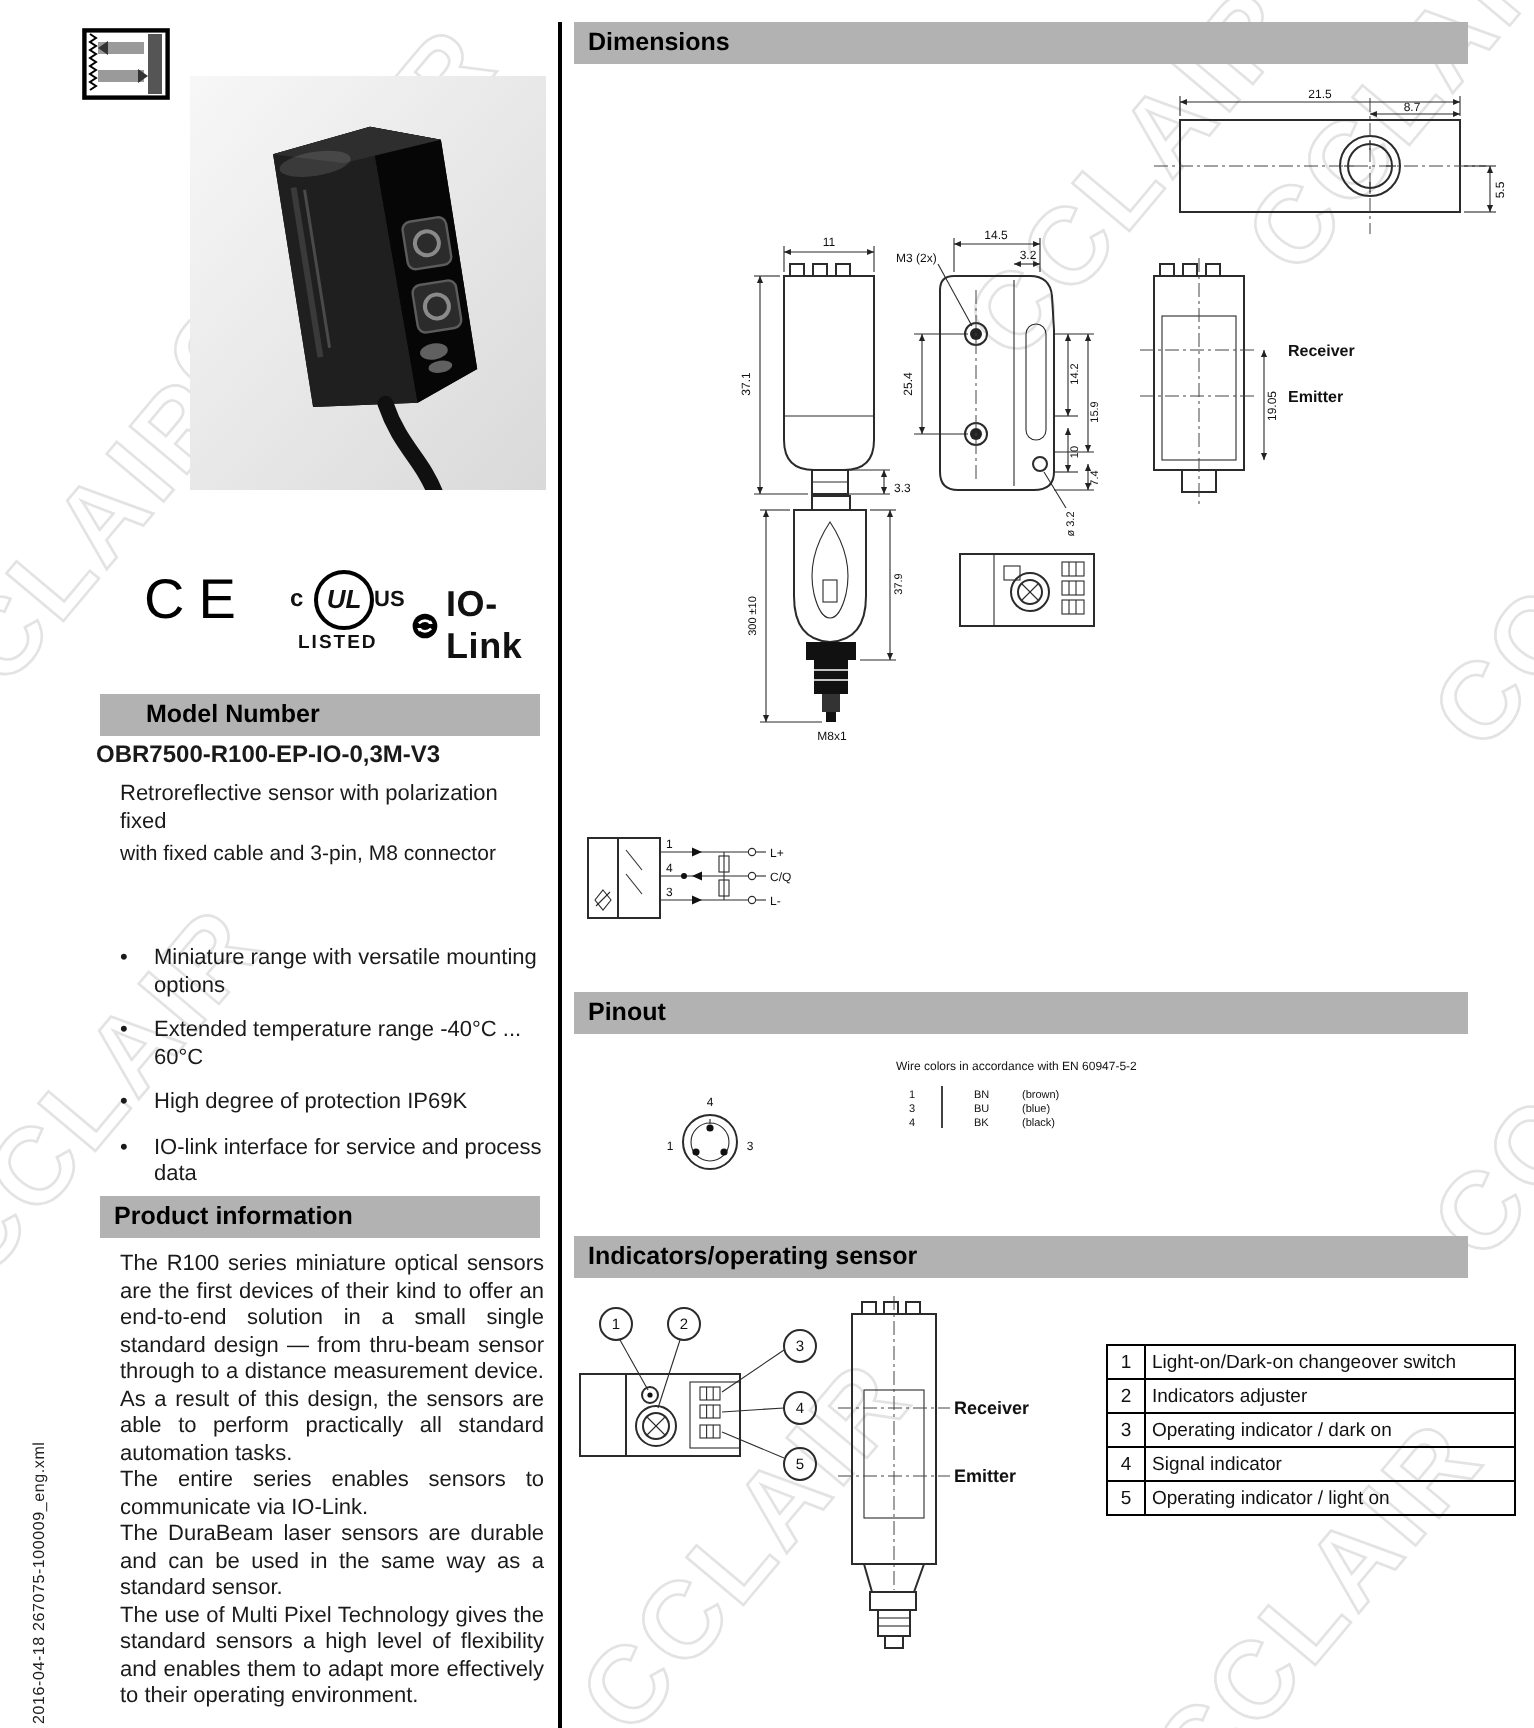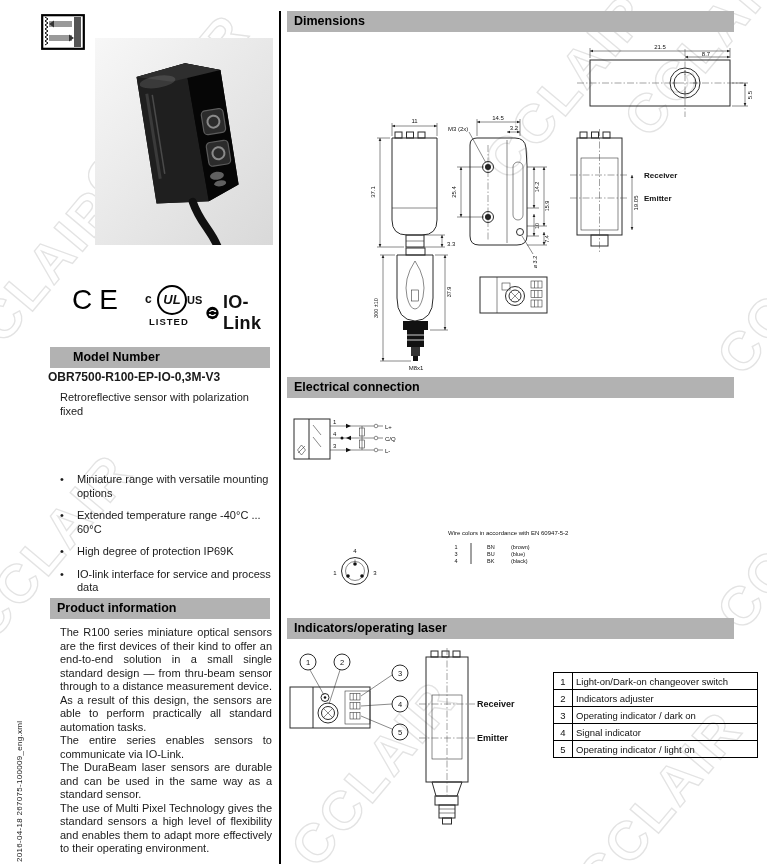--- a/index.html
+++ b/index.html
@@ -116,20 +116,21 @@
         <polygon points="3.2,9.2 6,9.2 4.4,11.6" fill="#fff"></polygon>
         <polygon points="12.8,6.8 10,6.8 11.6,4.4" fill="#fff"></polygon>
       </svg>
       <span class="iol-text">IO-Link</span>
     </span>
   </div>
 
   <div class="secbar lbar" style="top:347px;padding-left:23px;">Model Number</div>
   <div class="body-txt" style="left:48px;top:371px;width:212px;font-weight:bold;font-size:12px;">OBR7500-R100-EP-IO-0,3M-V3</div>
   <div class="body-txt" style="left:60px;top:391px;width:210px;">Retroreflective sensor with polarization fixed</div>
+  <div class="body-txt" style="left:60px;top:421px;width:212px;font-size:10.5px;">with fixed cable and 3-pin, M8 connector</div>
 
   <div class="body-txt" style="left:60px;top:473px;width:212px;">
     <div class="feat-item">
       <span class="feat-bullet">•</span>
       <span>Miniature range with versatile mounting options</span>
       </div>
     <div class="feat-item">
       <span class="feat-bullet">•</span>
       <span>Extended temperature range -40°C ... 60°C</span>
       </div>
@@ -296,21 +297,20 @@
         <rect x="246" y="250.5" width="11" height="7"></rect>
           <line x1="249.5" y1="250.5" x2="249.5" y2="257.5"></line>
           <line x1="253" y1="250.5" x2="253" y2="257.5"></line>
         <rect x="246" y="260" width="11" height="7"></rect>
           <line x1="249.5" y1="260" x2="249.5" y2="267"></line>
           <line x1="253" y1="260" x2="253" y2="267"></line>
       </g>
     </g>
   </svg>
 
-  <div class="secbar rbar" style="top:377px;">Electrical connection</div>
 
   <svg style="position:absolute;left:288px;top:405px;" width="250" height="85" viewBox="0 0 250 85">
     <rect x="6" y="14" width="36" height="40" class="oln"></rect>
     <line x1="21" y1="14" x2="21" y2="54" class="oln"></line>
     <polygon points="13.5,40 17.5,45 13.5,50 9.5,45" class="thin"></polygon>
     <line x1="10" y1="48" x2="17" y2="41" class="thin"></line>
     <line x1="25" y1="20" x2="33" y2="30" class="thin"></line>
     <line x1="25" y1="32" x2="33" y2="42" class="thin"></line>
     <line x1="42" y1="21" x2="86" y2="21" class="thin"></line>
     <line x1="42" y1="33" x2="86" y2="33" class="thin"></line>
@@ -329,20 +329,21 @@
     <circle cx="88" cy="33" r="1.8" class="thin"></circle>
     <circle cx="88" cy="45" r="1.8" class="thin"></circle>
     <line x1="90" y1="21" x2="95" y2="21" class="thin"></line>
       <line x1="90" y1="33" x2="95" y2="33" class="thin"></line>
       <line x1="90" y1="45" x2="95" y2="45" class="thin"></line>
     <text x="97" y="23.5" class="dtxt">L+</text>
     <text x="97" y="35.5" class="dtxt">C/Q</text>
     <text x="97" y="47.5" class="dtxt">L-</text>
   </svg>
 
+  <div class="secbar rbar" style="top:496px;">Pinout</div>
 
   <svg style="position:absolute;left:285px;top:523px;" width="470" height="90" viewBox="0 0 470 90">
     <text x="163" y="12" class="dtxt">Wire colors in accordance with EN 60947-5-2</text>
     <g>
       <circle cx="70" cy="48" r="13.5" class="oln"></circle>
       <circle cx="70" cy="48" r="9.5" class="thin"></circle>
       <circle cx="70" cy="41" r="1.8" fill="#111"></circle>
         <line x1="70" y1="39" x2="70" y2="36.5" class="thin"></line>
       <circle cx="63" cy="53" r="1.8" fill="#111"></circle>
       <circle cx="77" cy="53" r="1.8" fill="#111"></circle>
@@ -357,21 +358,21 @@
       <text x="226" y="26">(brown)</text>
       <text x="171" y="33" text-anchor="middle">3</text>
       <text x="202" y="33">BU</text>
       <text x="226" y="33">(blue)</text>
       <text x="171" y="40" text-anchor="middle">4</text>
       <text x="202" y="40">BK</text>
       <text x="226" y="40">(black)</text>
     </g>
   </svg>
 
-  <div class="secbar rbar" style="top:618px;">Indicators/operating laser</div>
+  <div class="secbar rbar" style="top:618px;">Indicators/operating sensor</div>
 
   <svg style="position:absolute;left:285px;top:645px;" width="265" height="180" viewBox="0 0 265 180">
     <g>
       <rect x="5" y="42" width="80" height="41" class="oln"></rect>
       <line x1="28" y1="42" x2="28" y2="83" class="oln"></line>
       <circle cx="40" cy="52.5" r="4" class="oln"></circle>
         <circle cx="40" cy="52.5" r="1.3" fill="#111"></circle>
       <circle cx="43" cy="68" r="10" class="oln"></circle>
         <circle cx="43" cy="68" r="6.5" class="oln"></circle>
       <line x1="38" y1="63" x2="48" y2="73" class="thin"></line>

